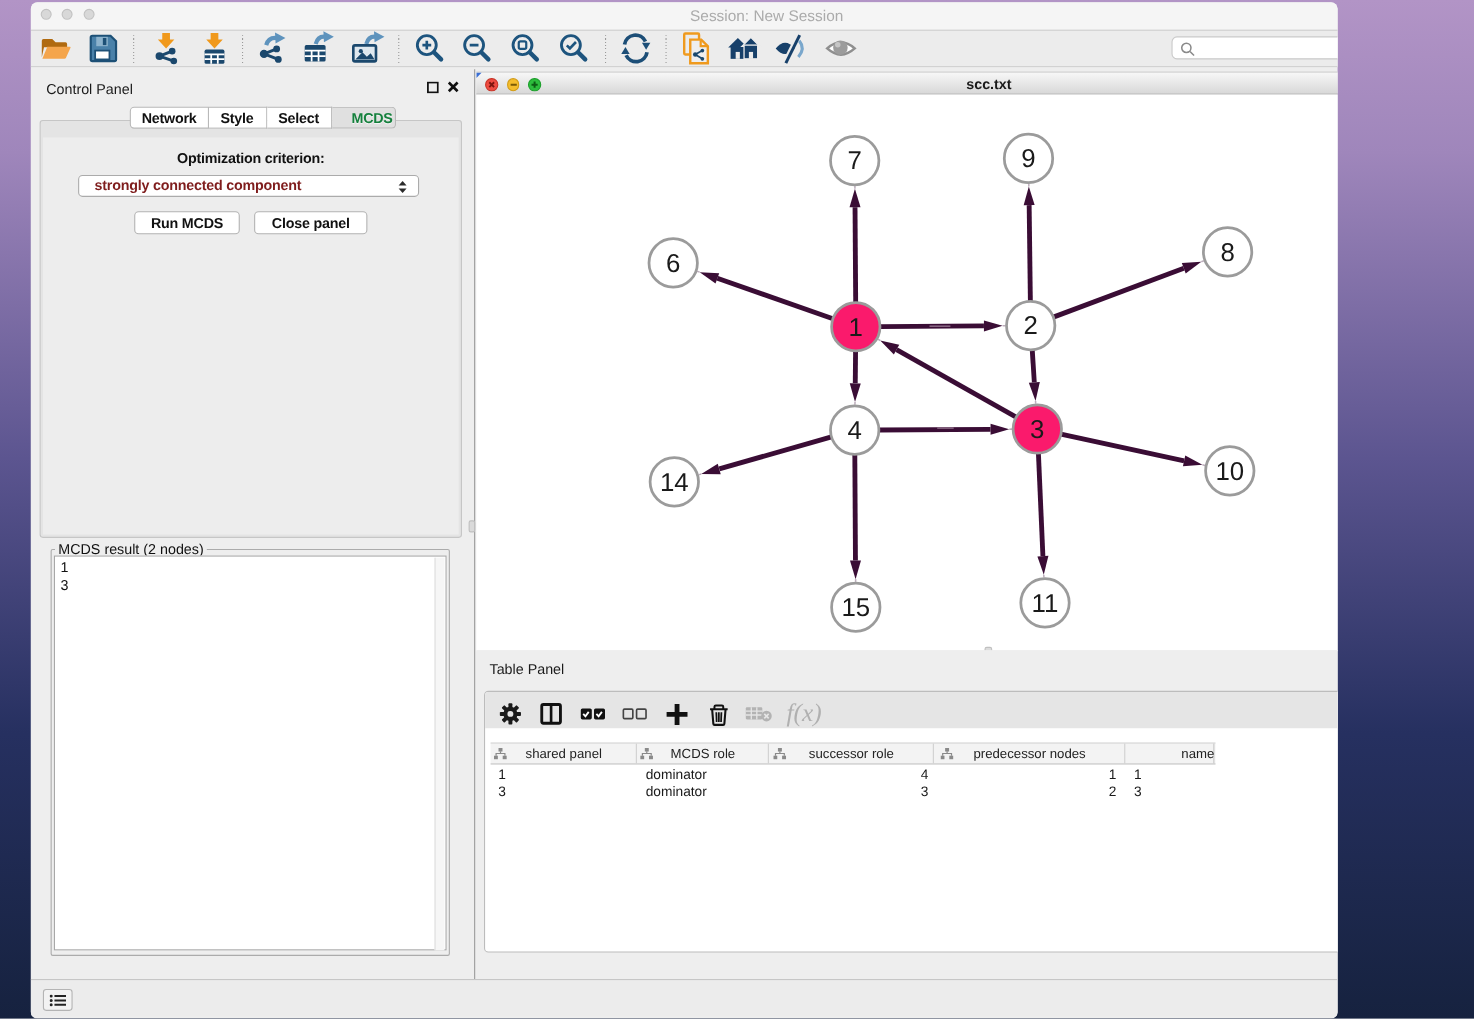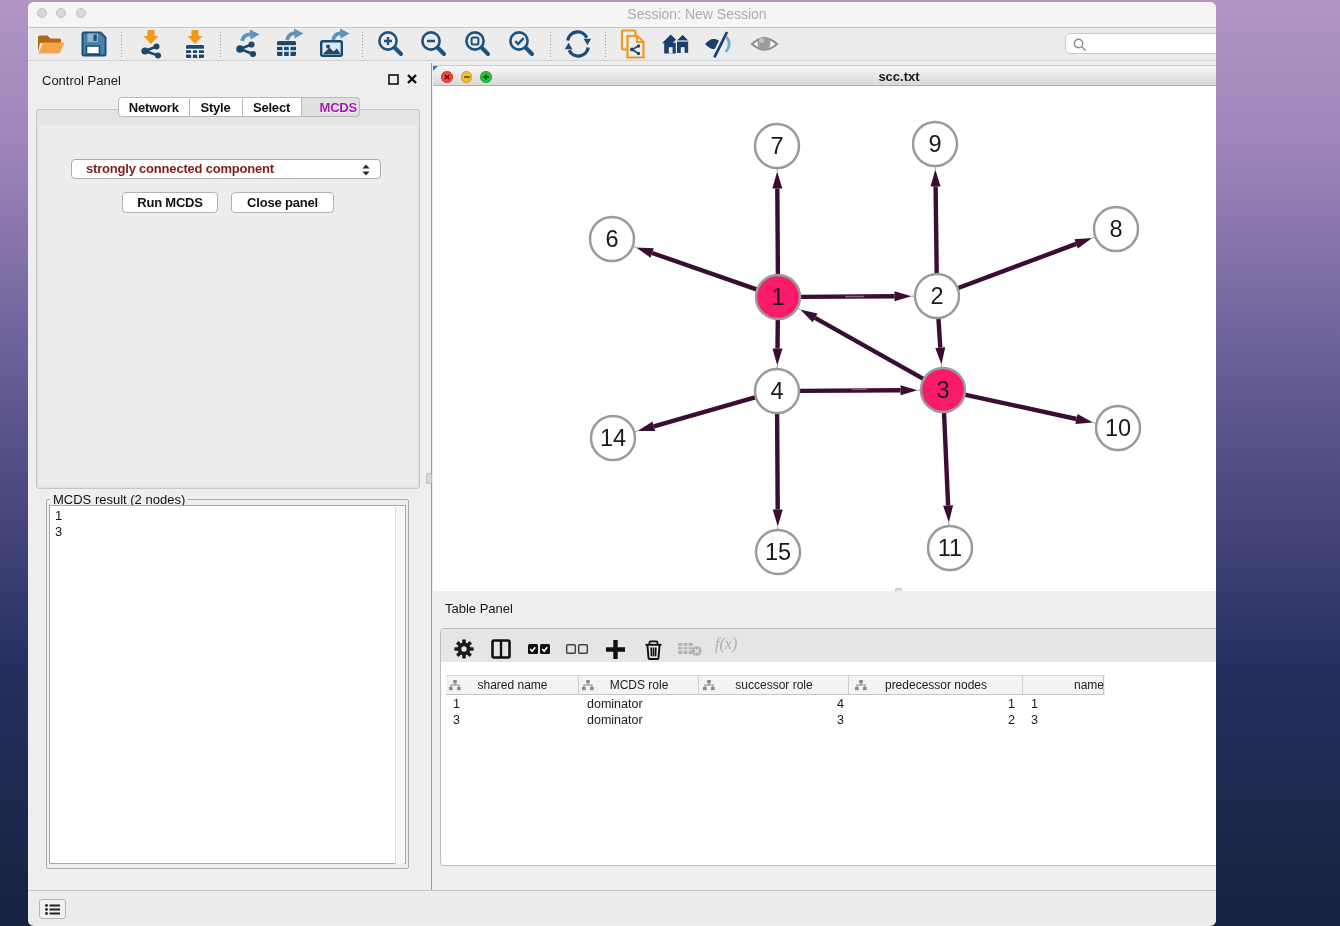--- a/index.html
+++ b/index.html
@@ -28,21 +28,21 @@
   .cp-title { position:absolute; left:14px; top:10px; font-size:13px; color:#1a1a1a; }
   .tabpane { position:absolute; left:8px; top:46px; width:384px; height:380px;
              background:#e4e4e4; border:1px solid #c6c6c6; border-radius:3px; }
   .tabpane-inner { position:absolute; left:2px; top:15px; width:378px; height:361px;
                    background:#ededed; }
   .tabs { position:absolute; left:90px; top:34px; height:20px; display:flex;justify-content:flex-end; }
   .tab { height:20px; line-height:19px; text-align:center; font-size:13px; font-weight:700;
          letter-spacing:-0.2px; color:#111; background:#ffffff; border:1px solid #b9b9b9; border-left:none; }
   .tab.first { border-left:1px solid #b9b9b9; border-radius:4px 0 0 4px; }
   .tab.last { border-radius:0 4px 4px 0; }
-  .tab.sel { background:#e0e0e0; color:#a21caf; font-weight:700;
+  .tab.sel { background:#e0e0e0; color:#15803d; font-weight:700;
              text-shadow:0 1px 0 #f5f5f5;padding-left:16px; }
   .optlabel { position:absolute; left:8px; top:73px; width:384px; text-align:center;
               font-size:13px; font-weight:700; letter-spacing:-0.2px; color:#111; }
   .selbox { position:absolute; left:43px; top:96px; width:310px; height:20px;
             background:#ffffff; border:1px solid #ababab; border-radius:4px;
             font-size:13px; font-weight:700; letter-spacing:-0.2px; color:#7f1d1d; line-height:18px; padding-left:14px; }
   .btn { position:absolute; top:129px; height:21px; background:#ffffff;
          border:1px solid #b3b3b3; border-radius:4px; text-align:center;
          font-size:13px; font-weight:700; letter-spacing:-0.2px; color:#111; line-height:19px; }
   .fieldset { position:absolute; left:18px; top:436px; width:363px; height:370px;
@@ -212,20 +212,21 @@
   </svg>
   <div class="tabpane">
         <div class="tabpane-inner"></div>
       </div>
   <div class="tabs">
     <div class="tab first" style="width:71.5px;">Network</div>
     <div class="tab" style="width:53px;">Style</div>
     <div class="tab" style="width:59px;">Select</div>
     <div class="tab sel last" style="width:58.5px;">MCDS</div>
   </div>
+  <div class="optlabel">Optimization criterion:</div>
   <div class="selbox">strongly connected component
     <svg style="position:absolute;right:9px;top:3.5px;" width="10" height="12" viewBox="0 0 10 12">
       <polygon points="5,0.5 8.6,4.6 1.4,4.6" fill="#2a2a2a"></polygon>
       <polygon points="5,11.5 8.6,7.4 1.4,7.4" fill="#2a2a2a"></polygon>
     </svg>
   </div>
   <div class="btn" style="left:94px;width:96px;">Run MCDS</div>
   <div class="btn" style="left:203px;width:103px;">Close panel</div>
   <div class="fieldset">
     <div class="legend">MCDS result (2 nodes)</div>
@@ -384,29 +385,29 @@
     <rect x="1" y="2" width="15" height="11" rx="1" fill="#b3b3b3"></rect>
     <g stroke="#e5e5e5" stroke-width="1.2">
       <line x1="1" y1="5.5" x2="16" y2="5.5"></line>
           <line x1="1" y1="9" x2="16" y2="9"></line>
       <line x1="6" y1="2" x2="6" y2="13"></line>
           <line x1="11" y1="2" x2="11" y2="13"></line>
     </g>
     <circle cx="19.8" cy="10" r="4.8" fill="#b3b3b3"></circle>
     <path d="M17.8 8 l4 4 M21.8 8 l-4 4" stroke="#e5e5e5" stroke-width="1.5"></path>
   </svg>
-  <div class="abs" style="left:282px;top:44px;font-family:'Liberation Serif',serif;font-style:italic;font-size:16px;color:#b0b0b0;">f(x)</div>
+  <div class="abs" style="left:282px;top:44px;font-family:'Liberation Serif',serif;font-style:italic;font-size:23px;color:#b0b0b0;">f(x)</div>
 
   <div class="abs" style="left:13px;top:84px;width:659px;height:20px;background:#f3f3f3;border-top:1px solid #d6d6d6;border-bottom:1px solid #c6c6c6;font-size:12px;color:#222;">
     <div class="abs" style="left:0;top:0;width:133px;height:18px;border-right:1px solid #d0d0d0;"></div>
     <div class="abs" style="left:133px;top:0;width:120px;height:18px;border-right:1px solid #d0d0d0;"></div>
     <div class="abs" style="left:253px;top:0;width:150px;height:18px;border-right:1px solid #d0d0d0;"></div>
     <div class="abs" style="left:403px;top:0;width:174px;height:18px;border-right:1px solid #d0d0d0;"></div>
     <div class="abs" style="left:577px;top:0;width:81px;height:18px;border-right:1px solid #c6c6c6;"></div>
-    <div class="abs" style="left:0;top:2px;width:133px;text-align:center;">shared name</div>
+    <div class="abs" style="left:0;top:2px;width:133px;text-align:center;">shared panel</div>
     <div class="abs" style="left:133px;top:2px;width:120px;text-align:center;">MCDS role</div>
     <div class="abs" style="left:253px;top:2px;width:150px;text-align:center;">successor role</div>
     <div class="abs" style="left:403px;top:2px;width:174px;text-align:center;">predecessor nodes</div>
     <div class="abs" style="left:577px;top:2px;width:81px;text-align:right;">name</div>
     <svg class="abs" style="left:3px;top:4px;" width="12" height="11" viewBox="0 0 12 11">
           <g fill="#8a8a8a">
             <rect x="4.2" y="0" width="3.6" height="3.2"></rect>
             <rect x="0" y="7" width="3.6" height="3.2"></rect>
             <rect x="8" y="7" width="3.6" height="3.2"></rect>
           </g>

